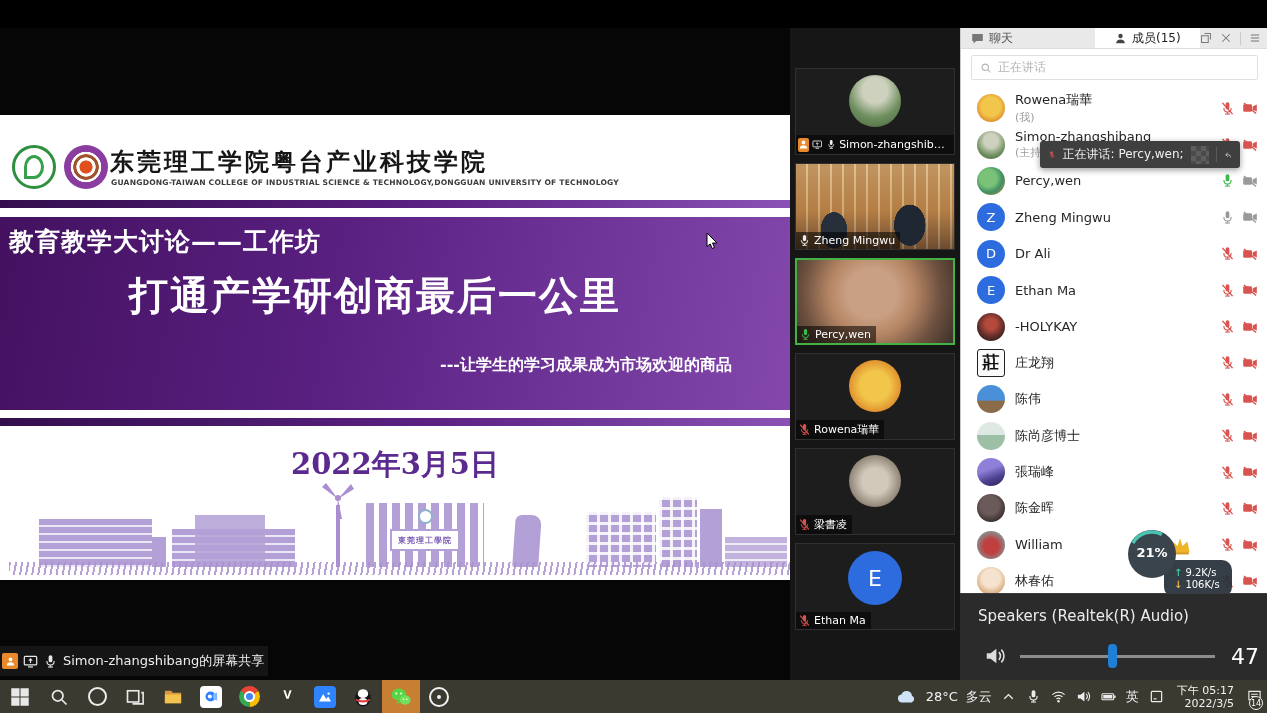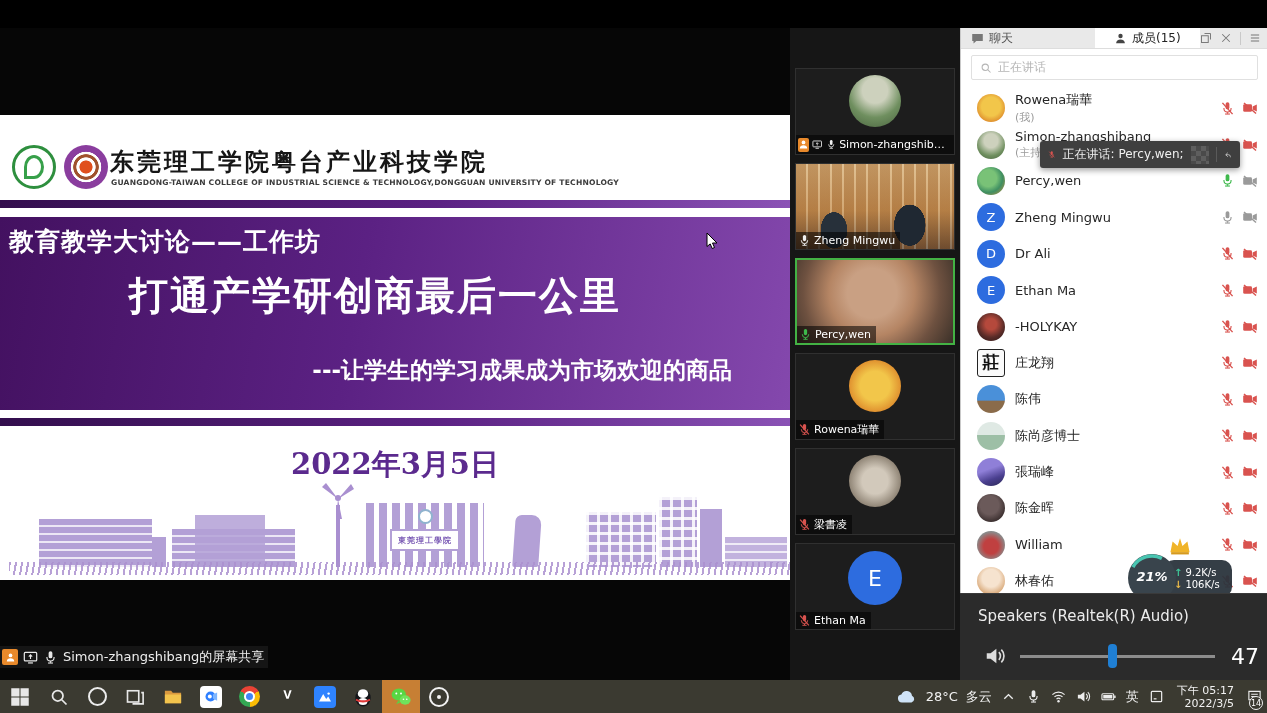--- a/index.html
+++ b/index.html
@@ -25,21 +25,21 @@
     background:radial-gradient(circle,#e0501e 0 20%,#fff 22% 30%,#a0522d 32% 40%,#fff 42% 48%,#8a3d9e 50% 74%,#fff 76% 82%,#7a2d8c 84%); }
   .col-cn { position:absolute; left:110px; top:31px; font-size:24px; font-weight:bold; color:#161616; letter-spacing:3px; }
   .col-en { position:absolute; left:111px; top:63px; font-size:7.6px; font-weight:bold; color:#3c3c3c; letter-spacing:.2px; }
   .pstrip { position:absolute; left:0; width:790px; height:8px;
     background:linear-gradient(90deg,#330e4d,#5b2183 55%,#8a52b5); }
   .strip1 { top:85px; } .strip2 { top:303px; }
   .banner { position:absolute; left:0; top:102px; width:790px; height:193px; color:#fff;
     background:linear-gradient(100deg,#431160,#5b2183 45%,#8448ad 100%);padding-left:36px; }
   .bl1 { position:absolute; left:9px; top:8px; font-size:25px; font-weight:bold; letter-spacing:1px; }
   .bl2 { position:absolute; left:0; right:40px; top:52px; text-align:center; font-size:39px; font-weight:bold; letter-spacing:2px; }
-  .bl3 { position:absolute; left:0; right:58px; top:138px; text-align:right; font-size:23px; font-weight:bold; }
+  .bl3 { position:absolute; left:0; right:58px; top:138px; text-align:right; font-size:16px; font-weight:bold; }
   .sdate { position:absolute; left:0; right:0; top:330px; text-align:center; font-size:29px; font-weight:bold;
     color:#5b2a8e; font-family:"DejaVu Serif","Liberation Serif",serif; }
   
   .illus { position:absolute; left:9px; top:368px; width:790px; height:92px; }
   .bld { position:absolute; bottom:8px; background:#b3a0d6; }
   .win-h { background-image:repeating-linear-gradient(180deg,transparent 0 6px,rgba(255,255,255,.75) 6px 8px); background-color:#b3a0d6; }
   .win-g { background-image:
       repeating-linear-gradient(90deg,rgba(255,255,255,.85) 0 3px,transparent 3px 11px),
       repeating-linear-gradient(180deg,rgba(255,255,255,.85) 0 3px,transparent 3px 10px); }
   .turb-pole { position:absolute; left:327px; bottom:8px; width:4px; height:62px; background:#a98fd0; }
@@ -47,21 +47,21 @@
   .gate { position:absolute; left:357px; bottom:8px; width:118px; height:64px;
     background:repeating-linear-gradient(90deg,#b3a0d6 0 8px,#fff 8px 13px); }
   .gate-logo { position:absolute; left:52px; top:6px; width:15px; height:15px; border-radius:50%; background:#fff; border:2px solid #8fb3cf; }
   .gate-name { position:absolute; left:24px; top:26px; width:70px; height:22px; background:#fff; border:2px solid #b3a0d6;
     color:#7b5bb5; font-size:8px; font-weight:bold; display:flex; align-items:center; justify-content:center; letter-spacing:1px; }
   .stone { position:absolute; left:505px; bottom:8px; width:26px; height:52px; background:#b3a0d6; border-radius:6px 10px 2px 2px; transform:skewX(-4deg); }
   .grass { position:absolute; left:0; bottom:0; width:100%; height:13px; opacity:.85;
     background:repeating-linear-gradient(100deg,#ab90cf 0 2px,transparent 2px 6px); }
   .cursor-arrow { left:706px; top:204px; width:13px; height:18px; }
 
-  .share-label { left:0; top:618px; height:22px; display:flex; align-items:center; gap:5px; background:#151515; padding:0 4px 0 2px; }
+  .share-label { left:0; top:618px; height:30px; display:flex; align-items:center; gap:5px; background:#151515; padding:0 4px 0 2px; }
   .share-label .txt { color:#eee; font-size:13px; }
   .hostbadge { width:16px; height:16px; background:#e8892b; border-radius:2px; display:flex; align-items:center; justify-content:center; color:#fff; }
   .hostbadge svg { width:11px; height:11px; }
   .wicon { width:15px; height:15px; color:#e8e8e8; }
 
   
   .vidcol { left:790px; top:28px; width:170px; height:652px; background:#161616; }
   .vtile { position:absolute; left:5px; width:160px; height:87px; background:#222; border:1px solid #303030; overflow:hidden; }
   .vtile.active { border:2px solid #43b244; }
   .vlabel { position:absolute; left:0; bottom:0; max-width:100%; display:flex; align-items:center; gap:3px;
@@ -134,21 +134,21 @@
   .toast { left:1040px; top:141px; width:200px; height:27px; background:#3f3f3f; border-radius:3px;
     display:flex; align-items:center; gap:7px; padding:0 8px; box-shadow:0 2px 6px rgba(0,0,0,.4); z-index:6; }
   .toast svg.mic { width:13px; height:13px; color:#d9534f; }
   .toast .ttext { color:#f0f0f0; font-size:12px; white-space:nowrap; }
   .toast .mosaic { width:32px; height:18px; background:repeating-conic-gradient(#4a4a4a 0 25%,#5e5e5e 0 50%) 0 0/10px 10px; }
   .toast .tsep { width:1px; height:15px; background:#5a5a5a; }
   .toast svg.rep { width:14px; height:14px; color:#ddd; }
 
   
   .crown { left:1168px; top:535px; width:24px; height:20px; z-index:7; }
-  .gauge { left:1126px; top:552px; width:52px; height:52px; z-index:8;font-style:italic; }
+  .gauge { left:1126px; top:528px; width:52px; height:52px; z-index:8; }
   .gauge .gtxt { position:absolute; left:0; top:17px; width:100%; text-align:center; color:#fff; font-size:13px; font-weight:bold; }
   .netpill { left:1164px; top:560px; width:68px; height:37px; background:rgba(42,52,60,.95); border-radius:10px;
     display:flex; flex-direction:column; justify-content:center; gap:1px; padding-left:10px; z-index:7; }
   .netrow { display:flex; align-items:center; gap:3px; color:#fff; font-size:10px; }
   .netrow .up { color:#3fc79a; font-weight:bold; } .netrow .dn { color:#e9b949; font-weight:bold; }
 
   
   .spkpanel { left:960px; top:593px; width:307px; height:98px; background:#2b2b2b; border-top:1px solid #3a3a3a; z-index:9; }
   .spktitle { position:absolute; left:18px; top:13px; color:#ececec; font-size:15px; }
   .spkrow { position:absolute; left:0; top:44px; width:100%; height:36px; display:flex; align-items:center; }

